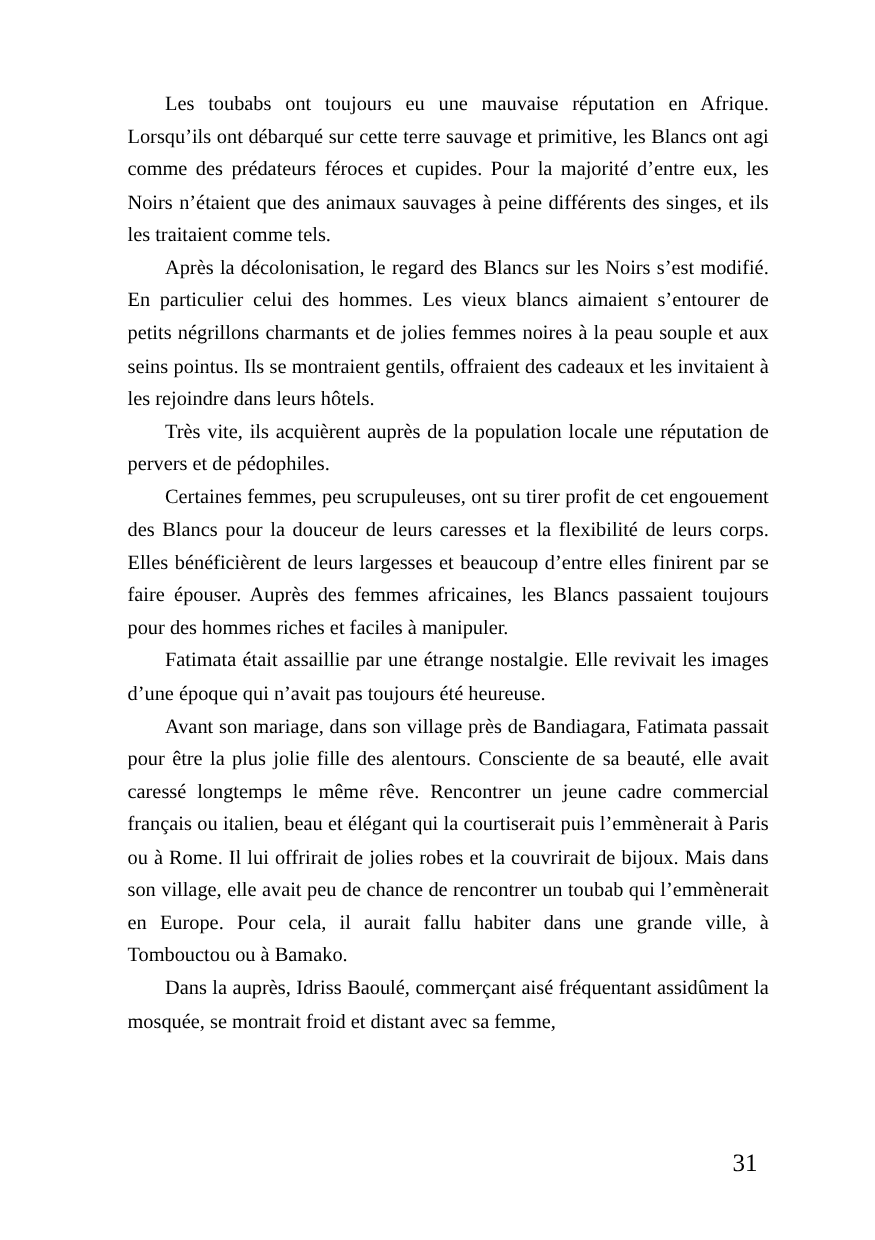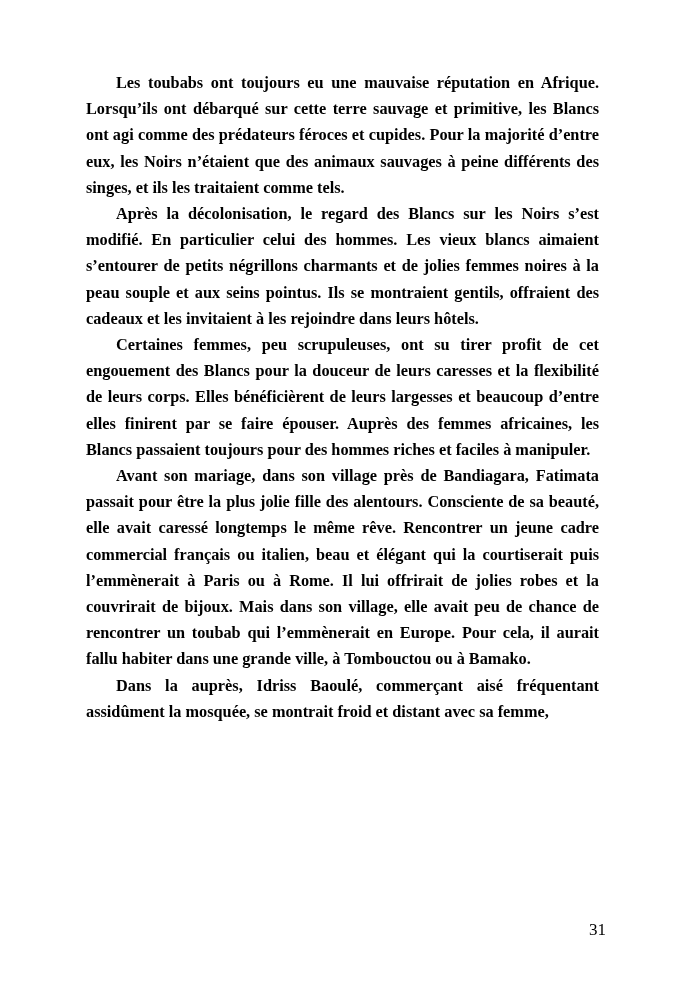--- a/index.html
+++ b/index.html
@@ -15,49 +15,50 @@
     overflow: hidden;
   }
   .page {
     position: relative;
     width: 700px;
     height: 992px;
     box-sizing: border-box;
   }
   .text-column {
     position: absolute;
-    left: 86px;
+    left: 102px;
     top: 70px;
     width: 513px;
-    font-weight: bold;
   }
   .para {
     margin: 0;
     text-indent: 30px;
     text-align: justify;
     font-size: 16.3px;
     line-height: 26.2px;
     hyphens: none;
   }
   .page-number {
     position: absolute;
     right: 94px;
     top: 920px;
-    font-size: 17px;
+    font-size: 20px;
     text-align: left;
   }
 </style>
 </head>
 <body>
 
 <div class="page">
 
   <div class="text-column">
     <p class="para">Les toubabs ont toujours eu une mauvaise réputation en Afrique. Lorsqu’ils ont débarqué sur cette terre sauvage et primitive, les Blancs ont agi comme des prédateurs féroces et cupides. Pour la majorité d’entre eux, les Noirs n’étaient que des animaux sauvages à peine différents des singes, et ils les traitaient comme tels.</p>
     <p class="para">Après la décolonisation, le regard des Blancs sur les Noirs s’est modifié. En particulier celui des hommes. Les vieux blancs aimaient s’entourer de petits négrillons charmants et de jolies femmes noires à la peau souple et aux seins pointus. Ils se montraient gentils, offraient des cadeaux et les invitaient à les rejoindre dans leurs hôtels.</p>
+    <p class="para">Très vite, ils acquièrent auprès de la population locale une réputation de pervers et de pédophiles.</p>
     <p class="para">Certaines femmes, peu scrupuleuses, ont su tirer profit de cet engouement des Blancs pour la douceur de leurs caresses et la flexibilité de leurs corps. Elles bénéficièrent de leurs largesses et beaucoup d’entre elles finirent par se faire épouser. Auprès des femmes africaines, les Blancs passaient toujours pour des hommes riches et faciles à manipuler.</p>
+    <p class="para">Fatimata était assaillie par une étrange nostalgie. Elle revivait les images d’une époque qui n’avait pas toujours été heureuse.</p>
     <p class="para">Avant son mariage, dans son village près de Bandiagara, Fatimata passait pour être la plus jolie fille des alentours. Consciente de sa beauté, elle avait caressé longtemps le même rêve. Rencontrer un jeune cadre commercial français ou italien, beau et élégant qui la courtiserait puis l’emmènerait à Paris ou à Rome. Il lui offrirait de jolies robes et la couvrirait de bijoux. Mais dans son village, elle avait peu de chance de rencontrer un toubab qui l’emmènerait en Europe. Pour cela, il aurait fallu habiter dans une grande ville, à Tombouctou ou à Bamako.</p>
     <p class="para">Dans la auprès, Idriss Baoulé, commerçant aisé fréquentant assidûment la mosquée, se montrait froid et distant avec sa femme,</p>
   </div>
 
   <div class="page-number">31</div>
 
 </div>
 
 </body></html>

